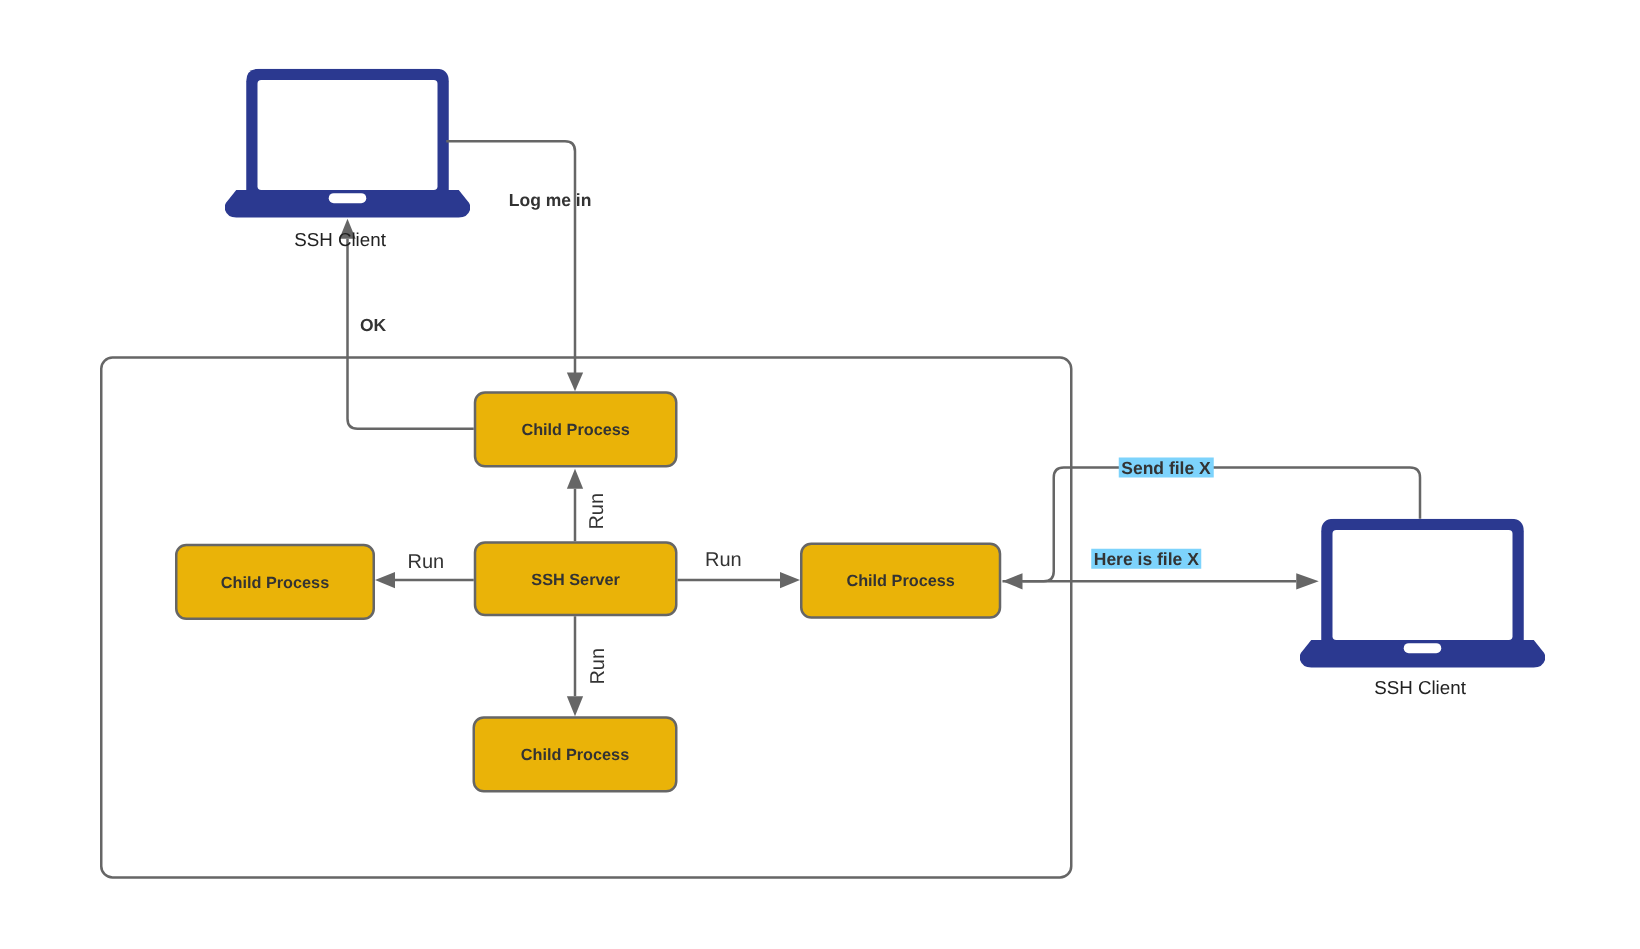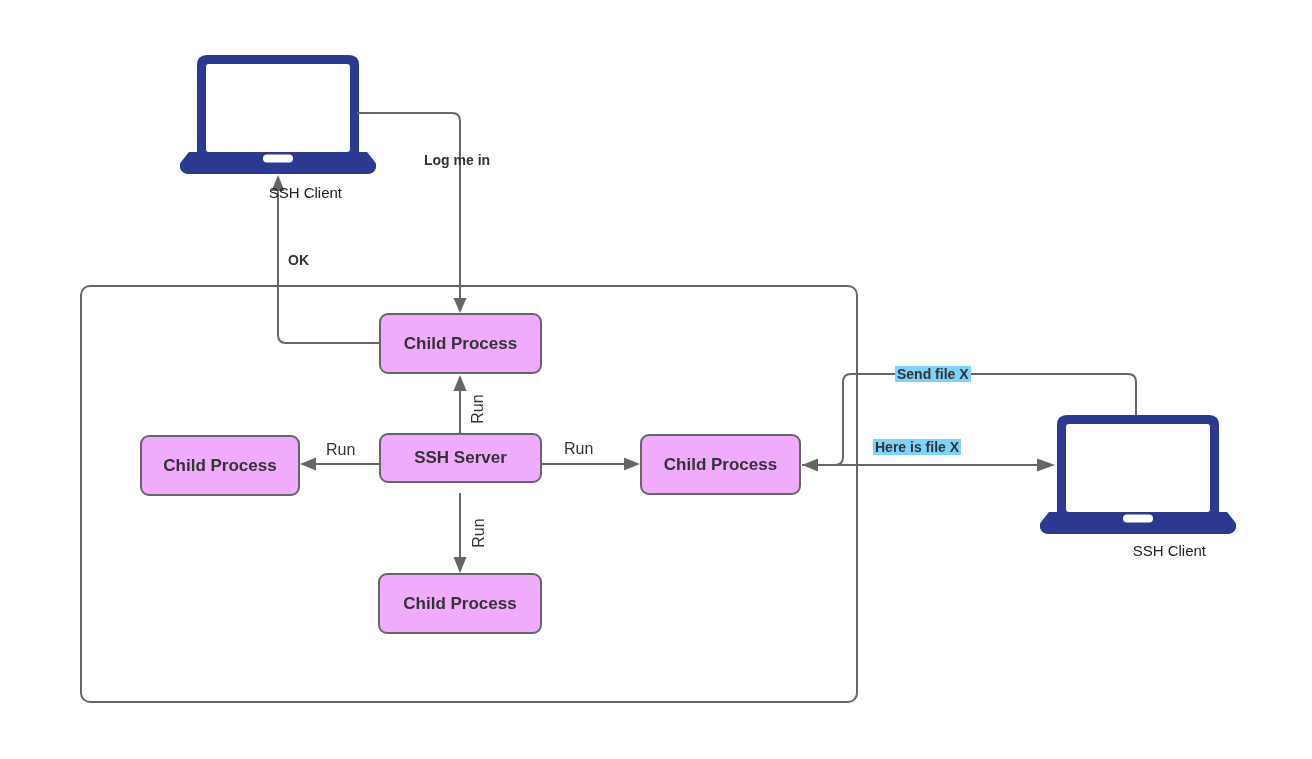--- a/index.html
+++ b/index.html
@@ -27,34 +27,34 @@
     border: 2px solid var(--line-color);
     border-radius: 10px;
     background: transparent;
     box-sizing: border-box;
     z-index: 1;
   }
   .node {
     position: absolute;
     border: 2.5px solid var(--line-color);
     border-radius: 9px;
-    background: #f0abfc;
+    background: #eab308;
     display: flex;
     align-items: center;
     justify-content: center;
-    font-size: 17px;
+    font-size: 13px;
     font-weight: bold;
     color: var(--text-color);
     box-sizing: border-box;
     z-index: 2;
     white-space: nowrap;
   }
   .node-child-top    { left: 379px; top: 313px; width: 163px; height: 61px; }
   .node-child-left   { left: 140px; top: 435px; width: 160px; height: 61px; }
-  .node-server       { left: 379px; top: 433px; width: 163px; height: 50px; }
+  .node-server       { left: 379px; top: 433px; width: 163px; height: 60px; }
   .node-child-right  { left: 640px; top: 434px; width: 161px; height: 61px; }
   .node-child-bottom { left: 378px; top: 573px; width: 164px; height: 61px; }
 
   .laptop {
     position: absolute;
     width: 196px; height: 120px;
     z-index: 2;
   }
   .laptop-left  { left: 180px; top: 55px; }
   .laptop-right { left: 1040px; top: 415px; }
@@ -94,21 +94,21 @@
   }
   .edge-label.rotated {
     width: 50px;
     height: 20px;
     text-align: center;
     transform: rotate(-90deg);
   }
   .client-label {
     position: absolute;
     width: 140px;
-    text-align: right;
+    text-align: center;
     font-size: 15px;
     color: #222222;
     z-index: 4;
     white-space: nowrap;
   }
 </style>
 </head>
 <body>
 
 <div class="canvas">
@@ -171,21 +171,21 @@
     <path class="edge-line" d="M460,493 V557"></path>
     <polygon class="arrowhead" points="460,573 453.5,557 466.5,557"></polygon>
 
     <path class="edge-line" d="M1136,415 V382 Q1136,374 1128,374 H851 Q843,374 843,382 V457 Q843,465 835,465 H818"></path>
     <polygon class="arrowhead" points="802,465 818,458.5 818,471.5"></polygon>
 
     <path class="edge-line" d="M802,465 H1037"></path>
     <polygon class="arrowhead" points="1055,465 1037,458.5 1037,471.5"></polygon>
   </svg>
 
-  <div class="edge-label" style="left:424px; top:152px;text-align:right;">Log me in</div>
+  <div class="edge-label" style="left:407px; top:152px;text-align:right;">Log me in</div>
 
   <div class="edge-label" style="left:267px; top:252px;margin-left:21px;">OK</div>
 
   <div class="edge-label run-label rotated" style="left:454px; top:399px;">Run</div>
 
   <div class="edge-label run-label" style="left:326px; top:441px;">Run</div>
 
   <div class="edge-label run-label" style="left:564px; top:440px;">Run</div>
 
   <div class="edge-label run-label rotated" style="left:455px; top:523px;">Run</div>

